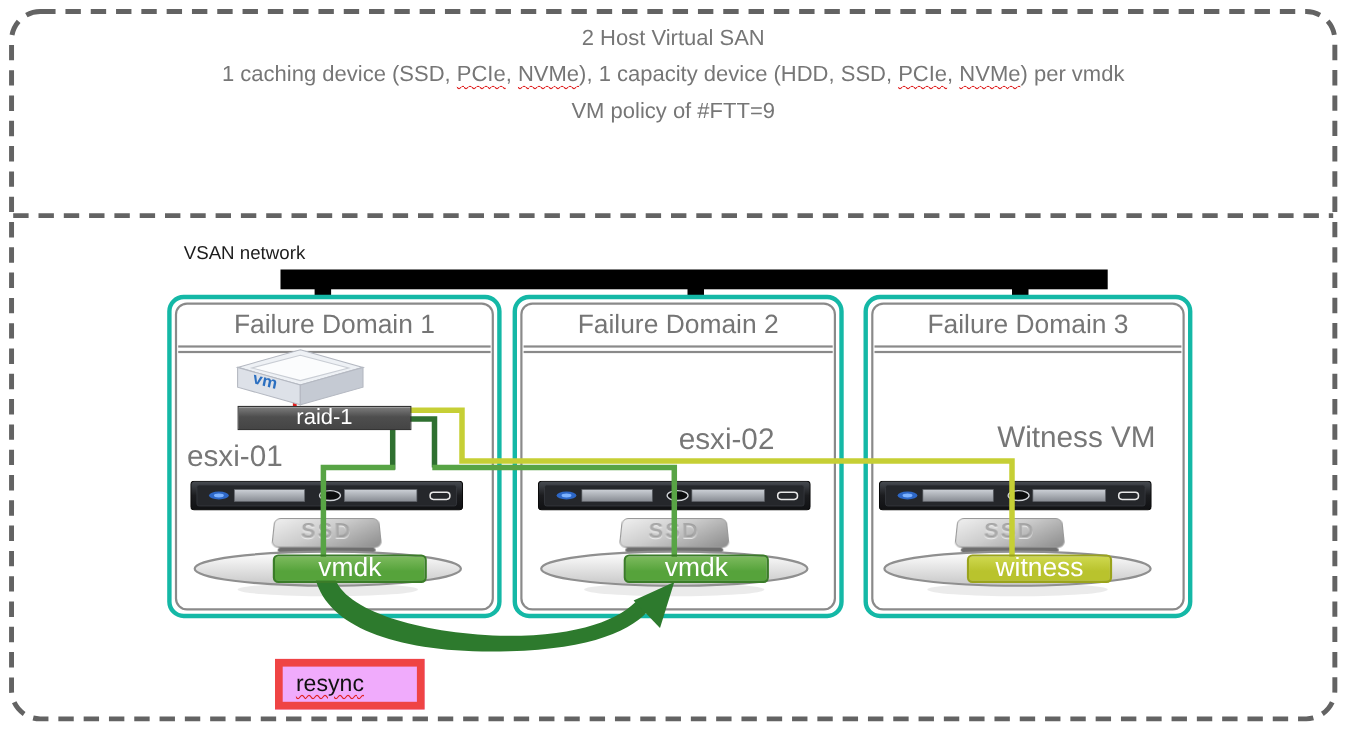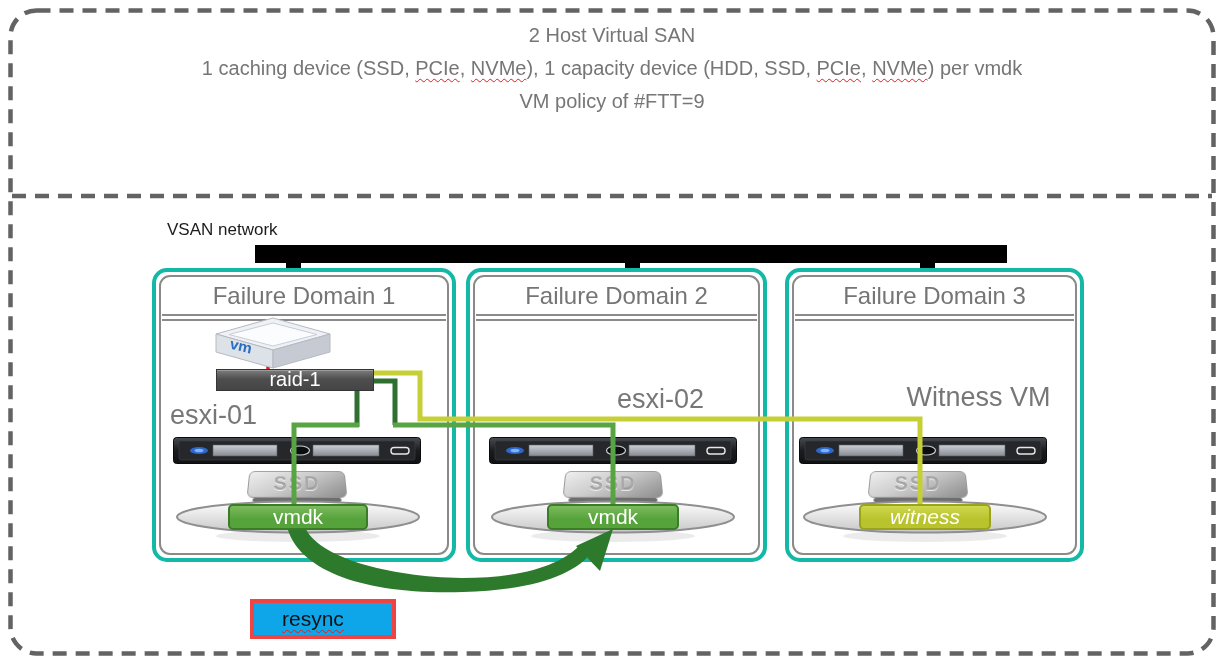--- a/index.html
+++ b/index.html
@@ -38,24 +38,24 @@
   #raid-bar{
     position:absolute;left:216px;top:369px;width:156px;height:20px;z-index:5;
     background:linear-gradient(#7d7d7d,#4e4e4e 45%,#454545);
     border:1px solid #353535;border-radius:0;
     color:#fff;font-size:20px;line-height:19px;text-align:center;
     box-shadow:inset 0 1px 0 rgba(255,255,255,.25);
   }
   
   .pill{
     position:absolute;top:504px;height:22px;z-index:5;border-radius:5px;
-    color:#fff;font-size:21px;line-height:21px;text-align:center;
+    color:#fff;font-size:24px;line-height:21px;text-align:center;margin-left:20px;
   }
   .pill.green{background:linear-gradient(#7cba5d,#56a33b 60%);border:2px solid #3a7c28;}
-  .pill.yellow{background:linear-gradient(#ced84e,#b9c32d 60%);border:2px solid #9aa31c;font-style:italic;}
+  .pill.yellow{background:linear-gradient(#ced84e,#b9c32d 60%);border:2px solid #9aa31c;}
   
   .ssd{
     position:absolute;width:96px;height:26px;z-index:2;
     background:linear-gradient(155deg,#efefef 0%,#cdcdcd 45%,#8d8d8d 100%);
     border-radius:6px;border:1px solid #9a9a9a;
     transform:perspective(130px) rotateX(16deg);
     text-align:center;
   }
   .ssd-text{
     font-size:20px;font-weight:bold;letter-spacing:2px;line-height:25px;
@@ -66,22 +66,22 @@
     background:#6e6e6e;border-radius:2px;
   }
   .ssd-led{position:absolute;right:9px;bottom:-4px;width:7px;height:3px;border-radius:2px;background:#2469e0;}
   
   #lines{position:absolute;left:0;top:0;z-index:3;}
   .stack-svg{position:absolute;z-index:2;}
   #vm-icon{position:absolute;left:212px;top:317px;z-index:4;}
   
   #resync-box{
     position:absolute;left:250px;top:599px;width:110px;height:32px;z-index:5;
-    border:4px solid #ef4444;background:#0ea5e9;
-    font-size:21px;color:#111;padding-left:28px;line-height:32px;
+    border:7px solid #ef4444;background:#f0abfc;
+    font-size:21px;color:#111;padding-left:12px;line-height:32px;
   }
 </style>
 </head>
 <body>
 
 <div id="canvas">
 
   <svg width="0" height="0" style="position:absolute">
     <defs>
       <linearGradient id="platterGrad" x1="0" y1="0" x2="0" y2="1">

